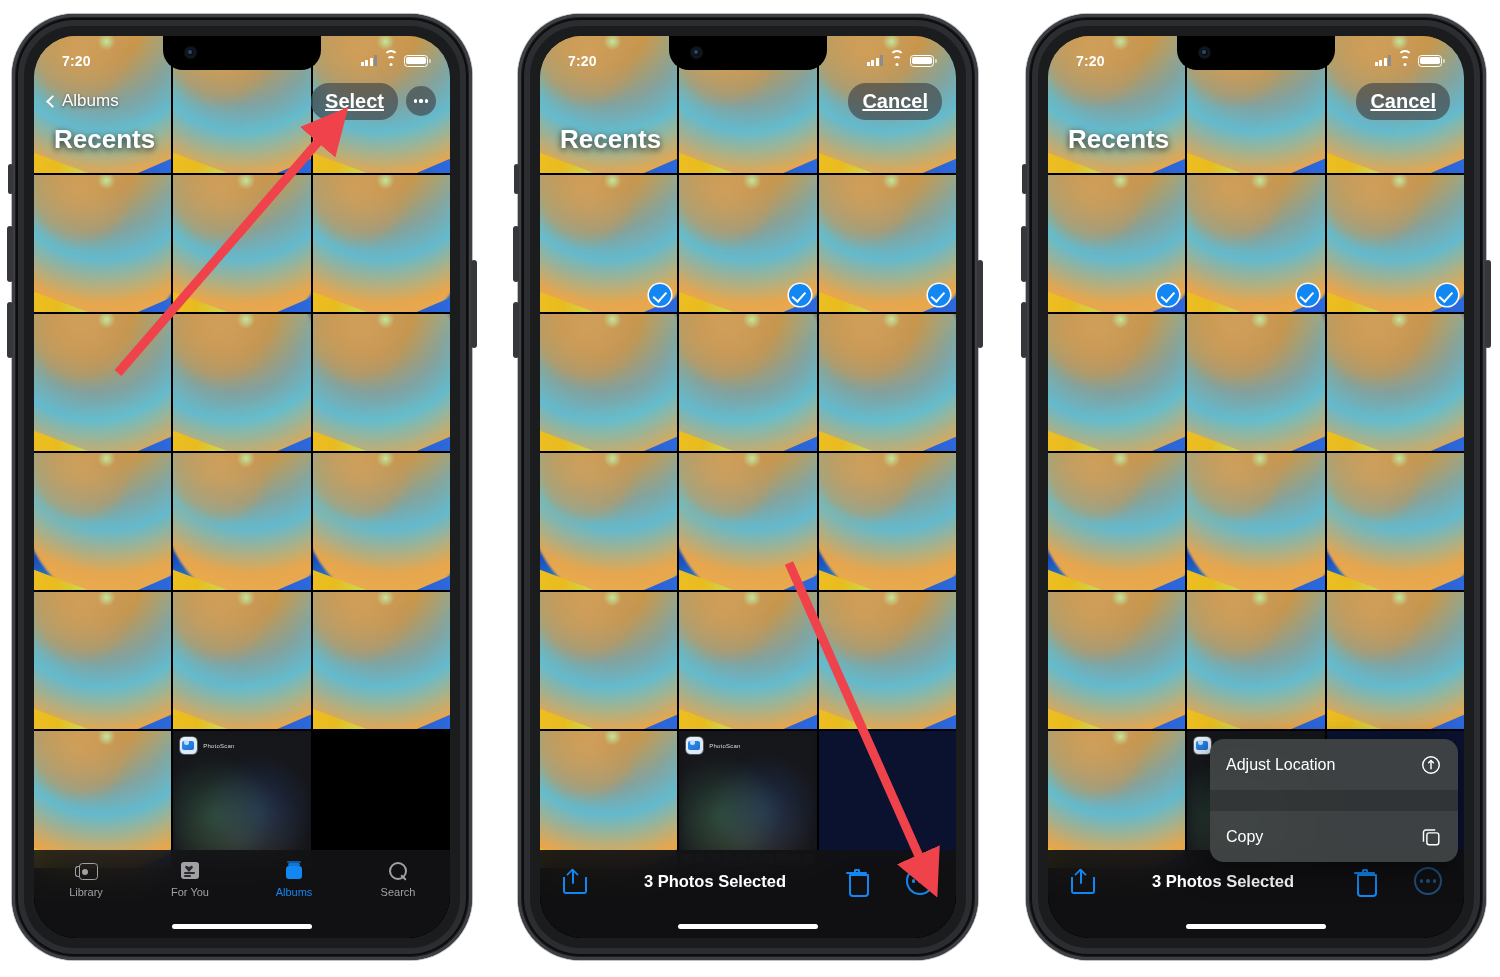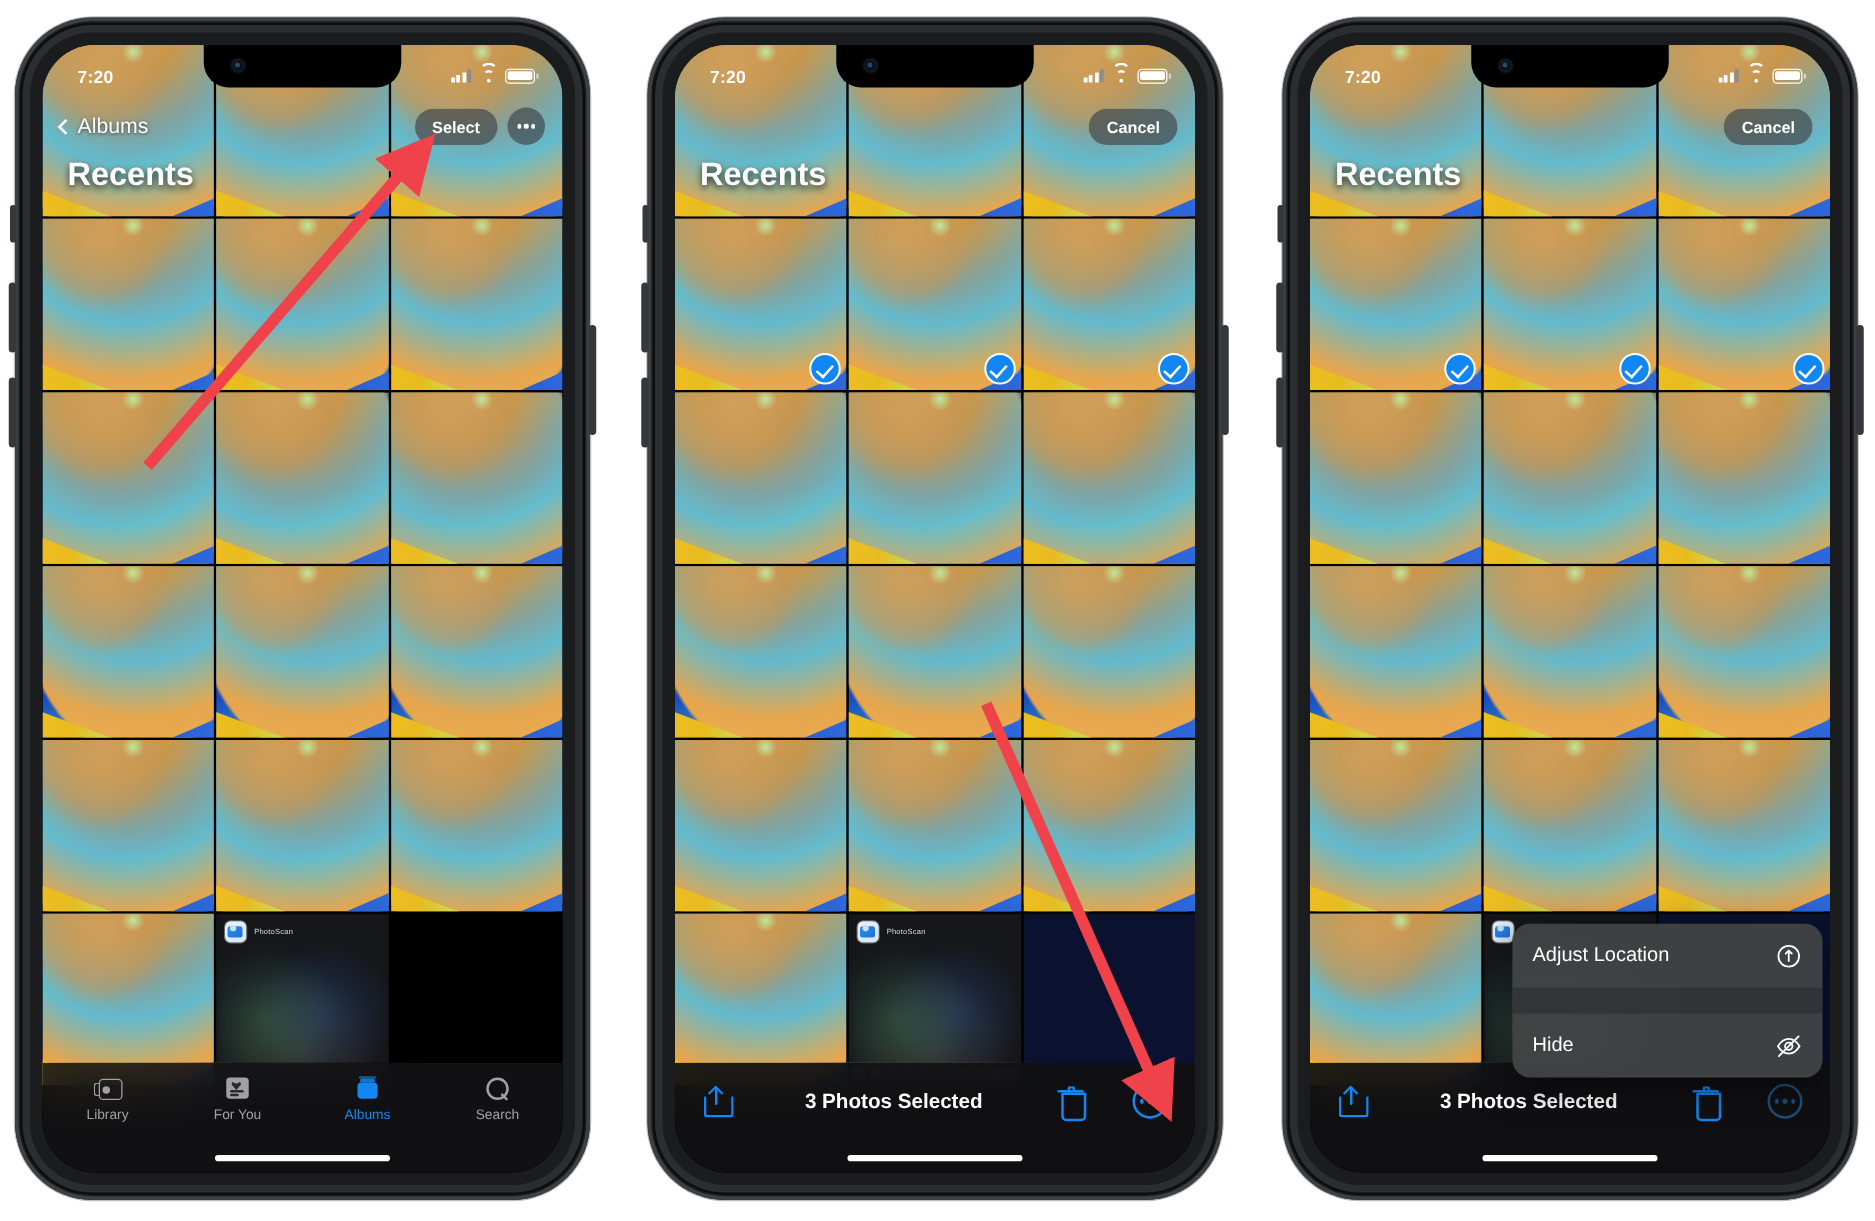--- a/index.html
+++ b/index.html
@@ -194,22 +194,22 @@
     display:flex; align-items:center; padding:0 14px; height:34px;
   }
   .backbtn{ display:flex; align-items:center; gap:3px; color:#fff;
     font-size:17px; text-shadow:0 1px 3px rgba(0,0,0,.6); }
   .chev{
     width:9px; height:9px; border-left:2.6px solid #fff; border-bottom:2.6px solid #fff;
     transform:rotate(45deg); margin-right:2px;
   }
   .navspacer{ flex:1; }
   .pillbtn{
-    background:rgba(60,62,66,.62); color:#fff; font-size:13px; font-weight:bold;
-    padding:7px 14px; border-radius:18px; backdrop-filter:blur(8px);
+    background:rgba(60,62,66,.62); color:#fff; font-size:20px; font-weight:bold;
+    padding:7px 14px; border-radius:18px; backdrop-filter:blur(8px);text-decoration:underline;
   }
   .dotsbtn{
     margin-left:8px; width:30px; height:30px; border-radius:50%;
     background:rgba(60,62,66,.62); display:flex; align-items:center; justify-content:center;
     gap:2.5px;
   }
   .dotsbtn i{ width:3.2px; height:3.2px; border-radius:50%; background:#fff; display:block; }
   .bigtitle{
     position:absolute; top:88px; left:20px; color:#fff;
     font-size:26px; font-weight:bold; text-shadow:0 2px 6px rgba(0,0,0,.75);
@@ -1087,26 +1087,25 @@
                 <circle cx="12" cy="12" r="9"></circle>
                 <path d="M12 7.2 L12 16.2" stroke-linecap="round"></path>
                 <path d="M9.4 9.6 L12 7.1 L14.6 9.6" stroke-linecap="round" stroke-linejoin="round"></path>
               </svg>
             </span>
           </div>
           <div class="ctxgroupsep"></div>
           <div class="ctxgroupsep"></div>
           <div class="ctxgroupsep"></div>
           <div class="ctxitem">
-            <span class="ctxlabel">Hide</span>
+            <span class="ctxlabel">Copy</span>
             <span class="ctxicon">
               <svg viewBox="0 0 24 24" fill="none" stroke="#fff" stroke-width="1.6">
-                <path d="M2.6 12 C5.2 7.6 8.6 5.6 12 5.6 C15.4 5.6 18.8 7.6 21.4 12 C18.8 16.4 15.4 18.4 12 18.4 C8.6 18.4 5.2 16.4 2.6 12 Z"></path>
-                <circle cx="12" cy="12" r="3.2"></circle>
-                <path d="M3.4 20.6 L20.6 3.4" stroke-linecap="round"></path>
+                <rect x="7.5" y="7.5" width="13" height="13" rx="2.4"></rect>
+                <path d="M16.6 4.4 H6.2 A2.4 2.4 0 0 0 3.8 6.8 V17.2"></path>
               </svg>
             </span>
           </div>
           <div class="ctxhl" style="top: 224px;"></div>
         </div>
 
       <div class="seltoolbar">
         <span class="share-ico">
             <i></i>
           </span>

